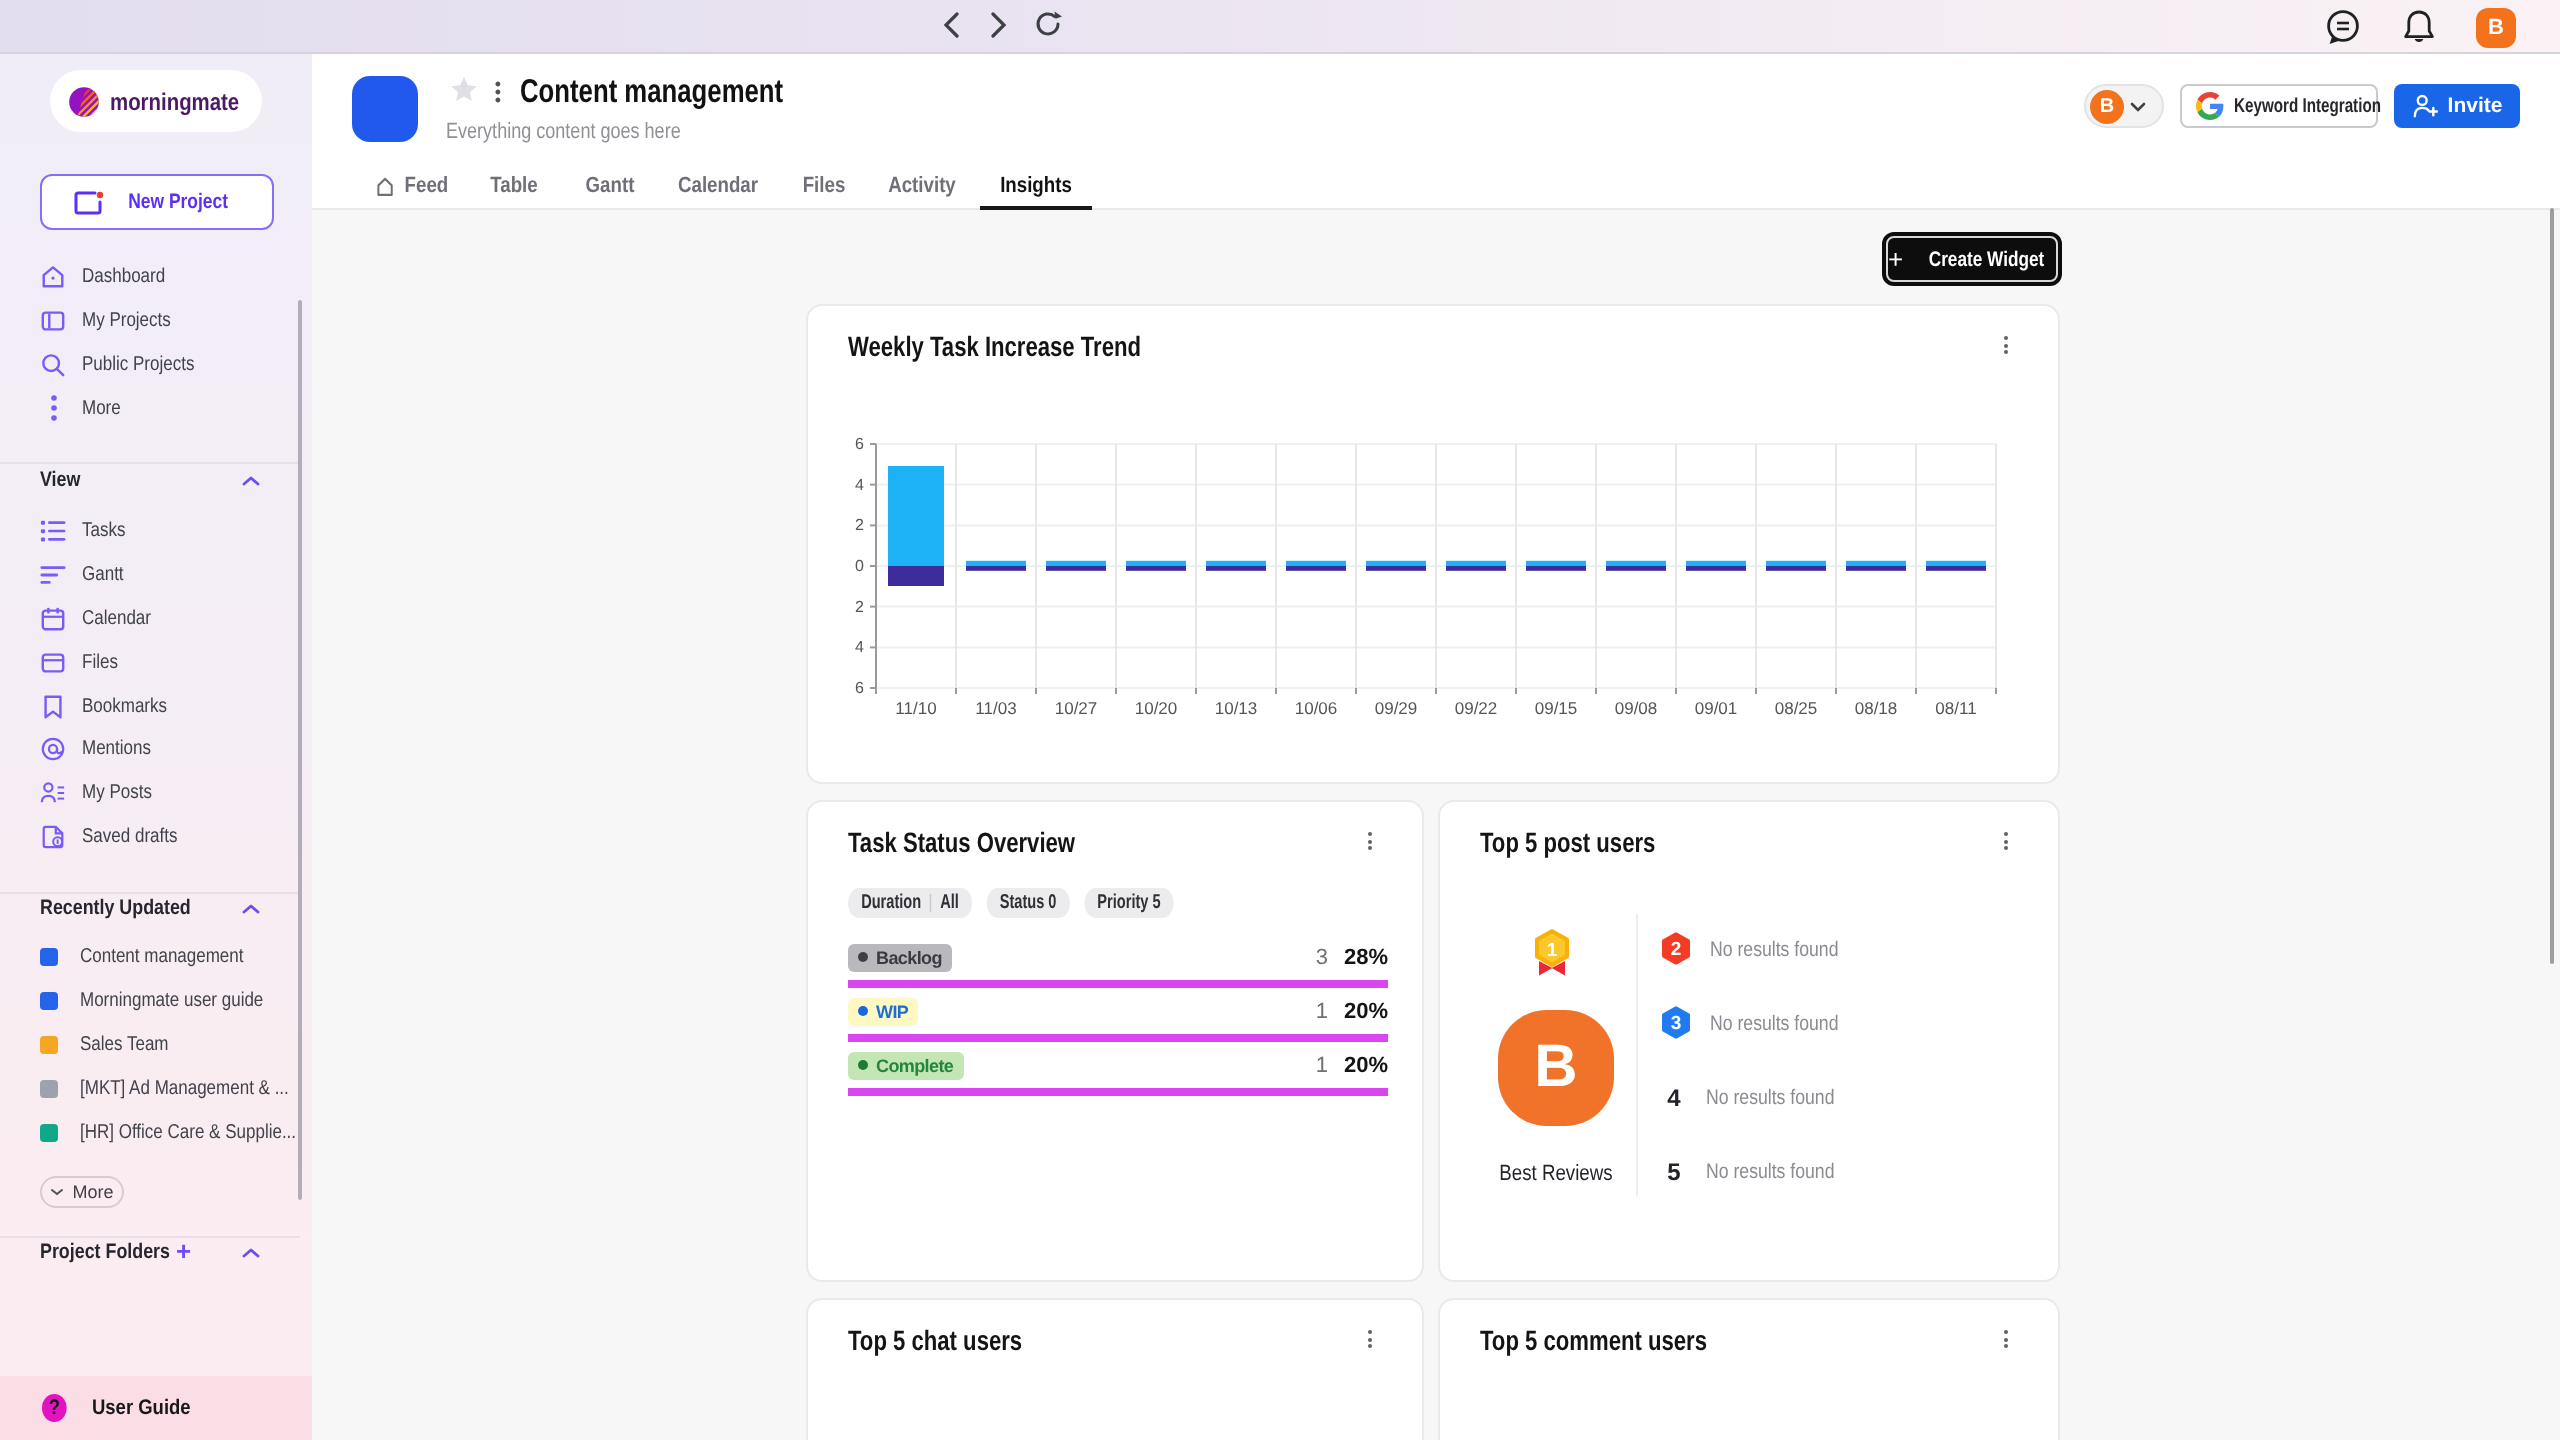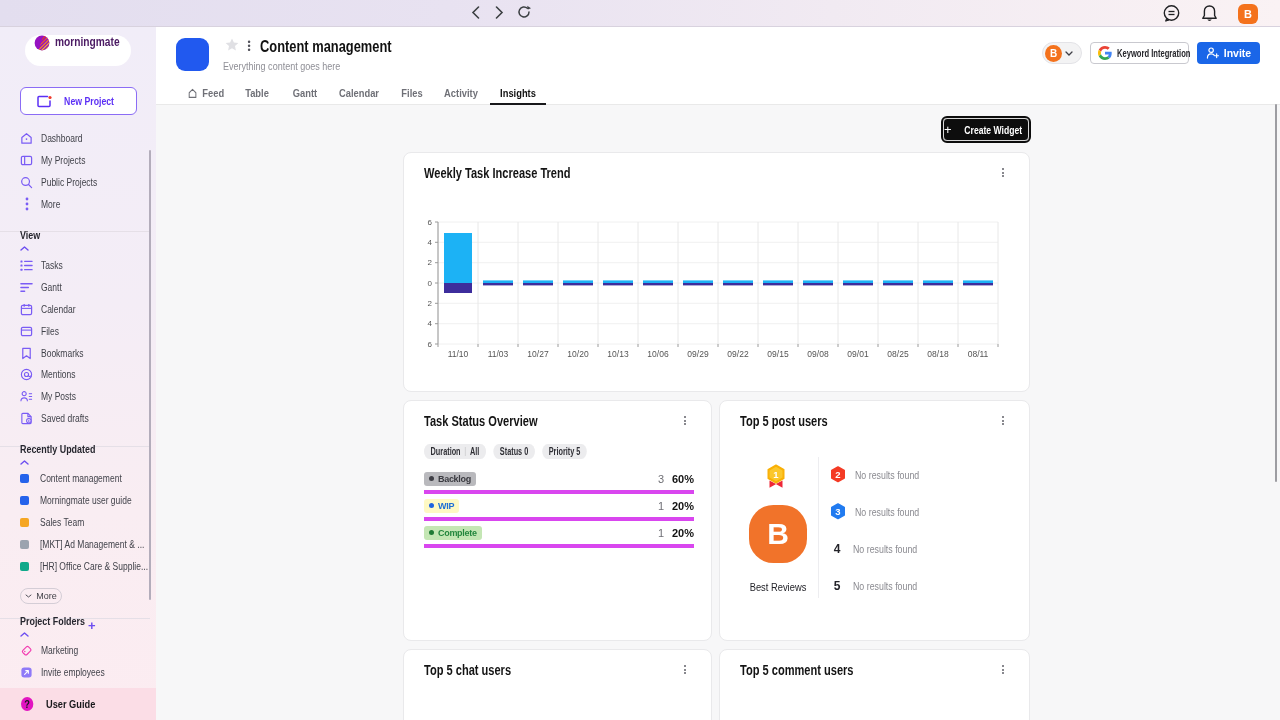--- a/index.html
+++ b/index.html
@@ -16,31 +16,31 @@
   border:1.3px solid #9e7df0; border-radius:11px; display:flex; align-items:center; }
 .searchpill .stext { flex:1; text-align:center; font-size:9px; color:#5f6368; letter-spacing:0.1px; }
 .topicons { position:absolute; right:0; top:0; height:27px; display:flex; align-items:center; }
 .tavatar { width:20px; height:20px; background:#f4721c; border-radius:6px; color:#fff; font-weight:bold;
   font-size:11px; display:flex; align-items:center; justify-content:center; }
 
 
 .sidebar { position:absolute; left:0; top:27px; width:156px; height:693px;
   background:linear-gradient(180deg,#f1edf8 0%,#f4edf6 40%,#f9edf2 70%,#fcecf1 100%); }
 .logo-pill { position:absolute; left:25px; top:8px; width:106px; height:31px; background:#fff;
-  border-radius:16px; display:flex; padding-left:9px; }
+  border-radius:16px; display:flex; align-items:center; padding-left:9px; }
 .logo-text { font-size:12px; font-weight:bold; color:#4b1a63; margin-left:5px; transform:scaleX(0.85); transform-origin:left; }
 .newproj { position:absolute; left:20px; top:60px; width:117px; height:28px; background:#fff;
   border:1px solid #8b6cf5; border-radius:6px; display:flex; align-items:center; justify-content:center;
   gap:7px; color:#5b2ff5; font-weight:bold; font-size:10.5px; }
 .newproj span { transform:scaleX(0.83); }
 .smenu { position:absolute; left:0; top:101px; width:150px; }
 .sitem { height:21.8px; display:flex; align-items:center; padding-left:20px; font-size:10px; color:#41424a; white-space:nowrap; }
 .sitem .lab { transform:scaleX(0.85); transform-origin:left; display:inline-block; }
 .sitem .ic { width:13px; height:13px; margin-right:8px; color:#7a5cf5; flex:none; display:flex; align-items:center; justify-content:center; }
-.shead { height:22px; display:flex; padding:0 20px; font-size:10.5px; font-weight:bold; color:#26262e;flex-direction:column; }
+.shead { height:22px; display:flex; align-items:center; padding:0 20px; font-size:10.5px; font-weight:bold; color:#26262e; }
 .shead .lab { transform:scaleX(0.85); transform-origin:left; display:inline-block; white-space:nowrap; }
 .shead .sp { flex:1; }
 .sdiv { border-top:1px solid #e5dfe7; margin:6px 0 6px 0; }
 .csq { width:9px; height:9px; border-radius:2px; margin-right:11px; margin-left:0px; flex:none; }
 .morepill { margin-left:20px; width:42px; height:15.5px; border:1px solid #d4cdd6; border-radius:8px;
   background:transparent; display:flex; align-items:center; justify-content:center; font-size:9px; color:#3f3f46; gap:4px; }
 .userguide { position:absolute; left:0; bottom:0; width:156px; height:32px; background:#fbdde6;
   display:flex; align-items:center; padding-left:21px; gap:11px; }
 .ugc { width:14px; height:14px; border-radius:50%; background:#e214c1; color:#fff; font-size:9px; font-weight:bold;
   display:flex; align-items:center; justify-content:center; }
@@ -346,42 +346,20 @@
       </svg>More</div>
   <div class="sdiv" style="position:absolute; left:0; right:6px; top:585px;"></div>
   <div class="shead" style="position:absolute; left:0; width:150px; top:588px;">
       <span class="lab">Project Folders</span> 
       <span style="color:#6d4ef0;font-size:13px;font-weight:bold;position:absolute;left:88px;top:3px;">+</span>
       <span class="sp"></span>
       <svg width="9" height="5" viewBox="0 0 9 5">
         <path d="M1 4 L4.5 1 L8 4" stroke="#6d4ef0" stroke-width="1.4" fill="none" stroke-linecap="round" stroke-linejoin="round"></path>
       </svg>
     </div>
-  <div class="smenu" style="top:613px;">
-    <div class="sitem">
-        <span class="ic" style="color:#f23bb0">
-      <svg width="13" height="13" viewBox="0 0 14 14">
-            <g transform="rotate(-45 7 7)">
-              <rect x="2.7" y="4.2" width="8.6" height="6.2" rx="1.6" stroke="currentColor" stroke-width="1.25" fill="none"></rect>
-              <circle cx="5" cy="6.4" r="0.8" fill="currentColor"></circle>
-            </g>
-          </svg>
-    </span>
-        <span class="lab">Marketing</span>
-      </div>
-    <div class="sitem">
-        <span class="ic">
-      <svg width="13" height="13" viewBox="0 0 14 14">
-            <rect x="1.5" y="1.5" width="11" height="11" rx="3" fill="#8f7af8"></rect>
-            <path d="M5 9 L9 5 M9 5 L6.2 5 M9 5 L9 7.8" stroke="#fff" stroke-width="1.2" fill="none" stroke-linecap="round"></path>
-          </svg>
-    </span>
-        <span class="lab">Invite employees</span>
-      </div>
-  </div>
   <div class="userguide">
       <span class="ugc">?</span>
       <span>User Guide</span>
     </div>
   <div class="sscroll"></div>
 </div>
 
 <div class="mainhead">
   <div class="pavatar"></div>
   <div class="star"><svg width="16" height="16" viewBox="0 0 16 16">
@@ -547,21 +525,21 @@
         <div class="kdot"></div>
       </div>
     <div class="fpills">
       <div class="fpill">Duration <span class="sep"></span> All</div>
       <div class="fpill">Status 0</div>
       <div class="fpill">Priority 5</div>
     </div>
     <div class="trow" style="top:66px;">
       <div class="chip" style="background:#b9b9bd;color:#3a3a40;"><span class="dot" style="background:#3f3f46"></span>Backlog</div>
       <div class="num">3</div>
-        <div class="pct">60%</div>
+        <div class="pct">28%</div>
     </div>
     <div class="trow" style="top:93px;">
       <div class="chip" style="background:#fef9c3;color:#1d6fd6;"><span class="dot" style="background:#1d64e0"></span>WIP</div>
       <div class="num">1</div>
         <div class="pct">20%</div>
     </div>
     <div class="trow" style="top:120px;">
       <div class="chip" style="background:#c4e6b4;color:#22863c;"><span class="dot" style="background:#1f7a35"></span>Complete</div>
       <div class="num">1</div>
         <div class="pct">20%</div>

